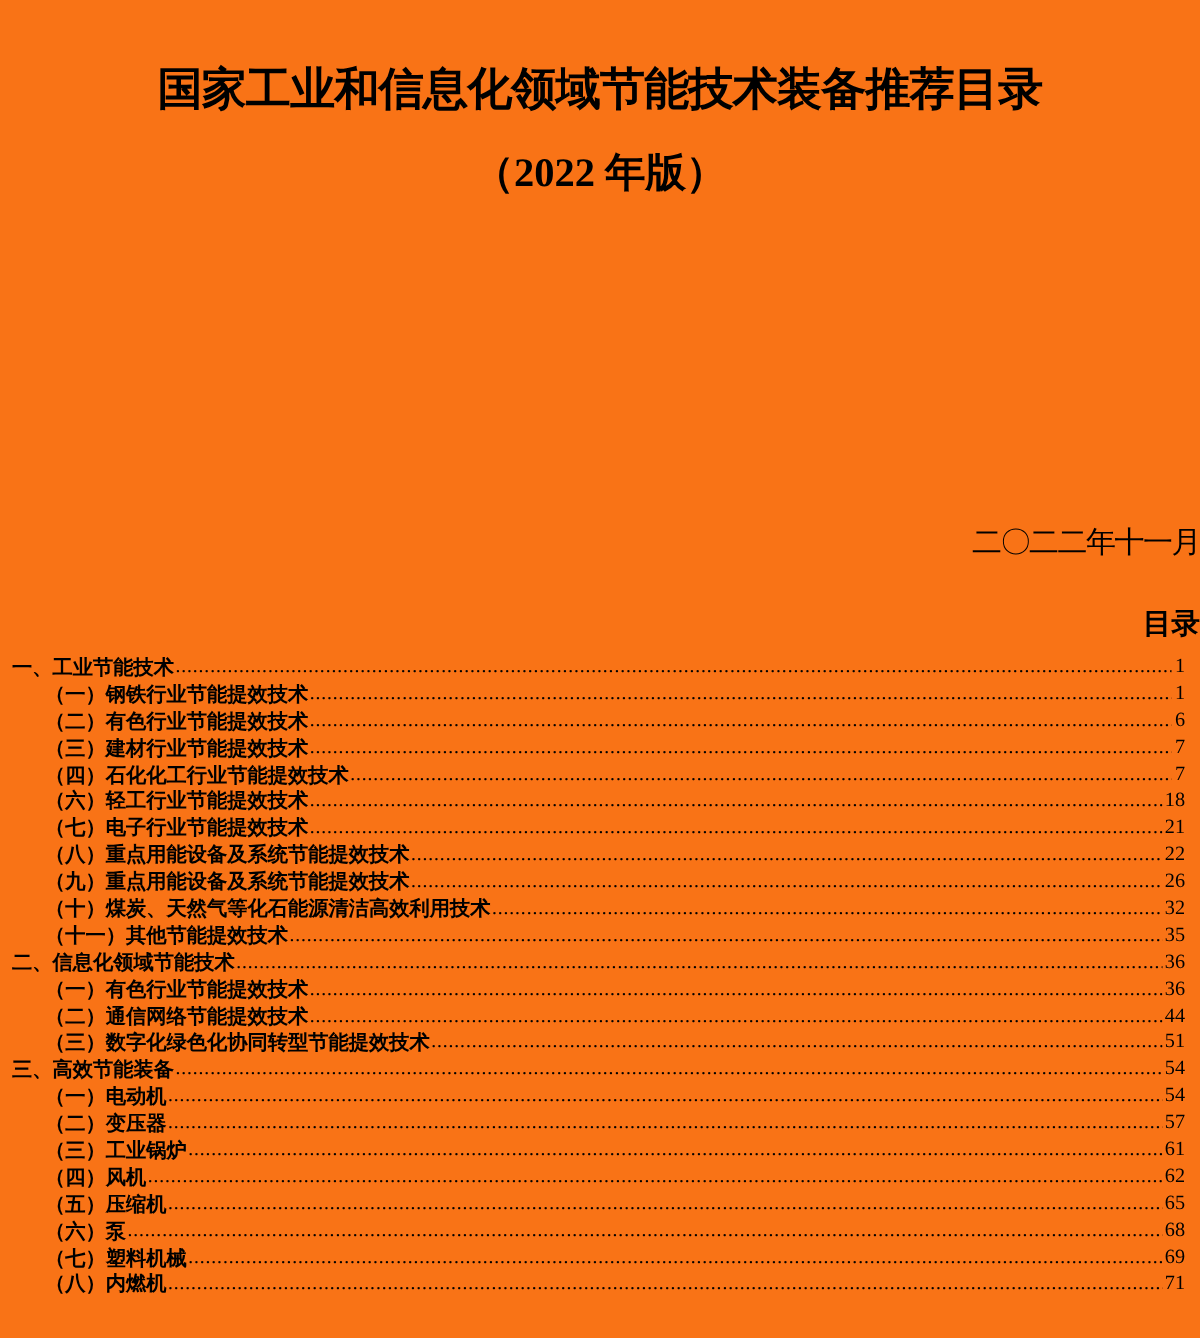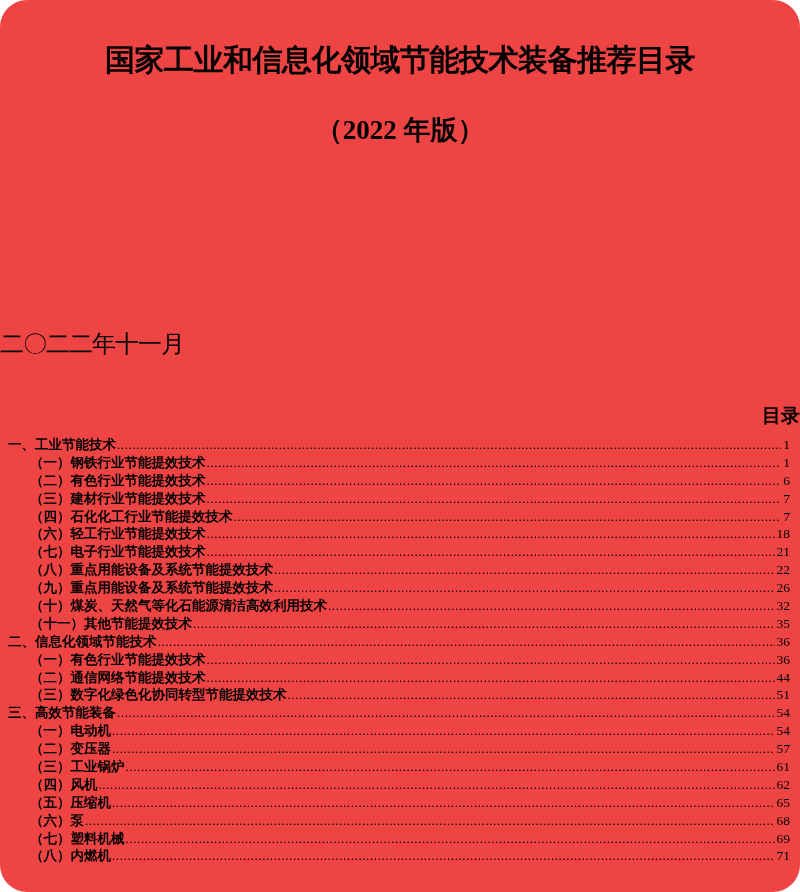--- a/index.html
+++ b/index.html
@@ -1,75 +1,74 @@
 <!DOCTYPE html>
 <html><head>
 <meta charset="utf-8">
 <style>
   html, body { margin: 0; padding: 0; background: #ffffff; }
   .page {
     position: relative;
     width: 800px;
     height: 892px;
-    background: #ef4444;
+    background: #f97316;
     color: #000000;
     overflow: hidden;
     font-family: "Liberation Serif", serif;
-    border-radius: 27px;
   }
   .doc-title {
     position: absolute;
     top: 42px; left: 0; right: 0;
     margin: 0;
     text-align: center;
     font-family: "Liberation Serif", serif;
     font-size: 30px;
     line-height: 36px;
     font-weight: bold;
     letter-spacing: -0.5px;
     white-space: nowrap;
   }
   .doc-subtitle {
     position: absolute;
     top: 98px; left: 0; right: 0;
-    margin: 16px;
+    margin: 1px;
     text-align: center;
     font-family: "Liberation Serif", serif;
     font-size: 27px;
     line-height: 32px;
     font-weight: bold;
     white-space: nowrap;
   }
   .doc-date {
     position: absolute;
-    top: 328px; left: 0; right: 0;
-    text-align: left;
-    font-family: "Liberation Serif", serif;
-    font-size: 24px;
+    top: 348px; left: 0; right: 0;
+    text-align: right;
+    font-family: "Liberation Serif", serif;
+    font-size: 20px;
     letter-spacing: -1px;
     white-space: nowrap;
   }
   .toc-heading {
     position: absolute;
     top: 403px; left: 0; right: 0;
     text-align: right;
     font-family: "Liberation Sans", sans-serif;
     font-size: 19px;
     font-weight: bold;
     white-space: nowrap;
   }
   .toc {
     position: absolute;
     top: 436px;
     left: 8px;
     right: 10px;
   }
   .toc-row {
     display: flex;
-    align-items: center;
+    align-items: flex-start;
     height: 17.9px;
     overflow: hidden;
   }
   .toc-row.indent { padding-left: 22px; }
   .toc-label {
     font-family: "Liberation Sans", sans-serif;
     font-size: 13.5px;
     font-weight: bold;
     white-space: nowrap;
     flex: 0 0 auto;

